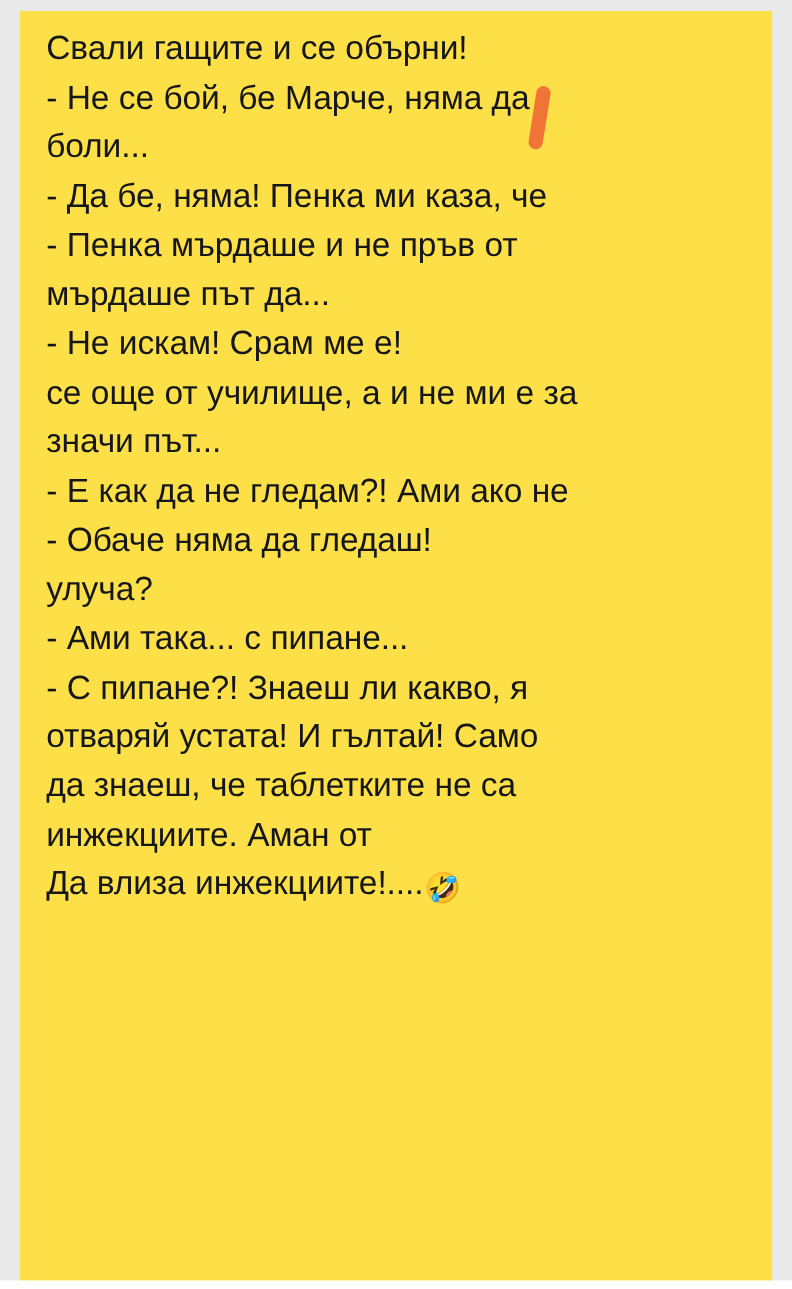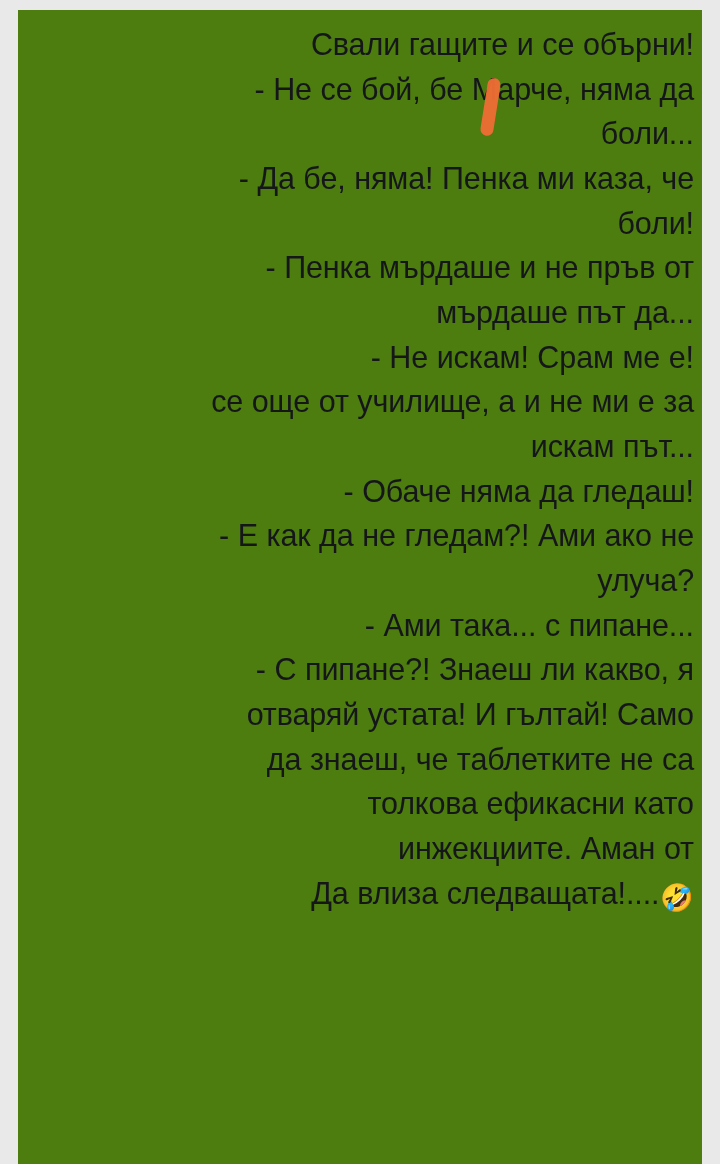--- a/index.html
+++ b/index.html
@@ -10,24 +10,23 @@
   body {
     width: 720px;
     height: 1172px;
     position: relative;
     font-family: "Liberation Sans", sans-serif;
     overflow: hidden;
   }
   .page {
     position: absolute;
     inset: 0;
-    background: #4d7c0f;
+    background: #fde047;
     display: flex;
     flex-direction: column;
-    text-align: right;
   }
   
   .gutter-left, .gutter-right {
     position: absolute;
     top: 0;
     bottom: 0;
     width: 18px;
     background: #e9e9e9;
     pointer-events: none;
   }
@@ -90,33 +89,31 @@
 <div class="page">
   <div class="top-strip"></div>
   <div class="gutter-left"></div>
   <div class="gutter-right"></div>
 
   <div class="joke-body">
     <div class="line">Свали гащите и се обърни!</div>
     <div class="line">- Не се бой, бе Марче, няма да</div>
     <div class="line">боли...</div>
     <div class="line">- Да бе, няма! Пенка ми каза, че</div>
-    <div class="line">боли!</div>
     <div class="line">- Пенка мърдаше и не пръв от</div>
     <div class="line">мърдаше път да...</div>
     <div class="line">- Не искам! Срам ме е!</div>
     <div class="line">се още от училище, а и не ми е за</div>
-    <div class="line">искам път...</div>
+    <div class="line">значи път...</div>
+    <div class="line">- Е как да не гледам?! Ами ако не</div>
     <div class="line">- Обаче няма да гледаш!</div>
-    <div class="line">- Е как да не гледам?! Ами ако не</div>
     <div class="line">улуча?</div>
     <div class="line">- Ами така... с пипане...</div>
     <div class="line">- С пипане?! Знаеш ли какво, я</div>
     <div class="line">отваряй устата! И гълтай! Само</div>
     <div class="line">да знаеш, че таблетките не са</div>
-    <div class="line">толкова ефикасни като</div>
     <div class="line">инжекциите. Аман от</div>
-    <div class="line emoji-line"><span>Да влиза следващата!....</span><span class="emoji">🤣</span></div>
+    <div class="line emoji-line"><span>Да влиза инжекциите!....</span><span class="emoji">🤣</span></div>
   </div>
 
   <div class="stroke-mark"></div>
   <div class="bottom-strip"></div>
 </div>
 
 </body></html>

